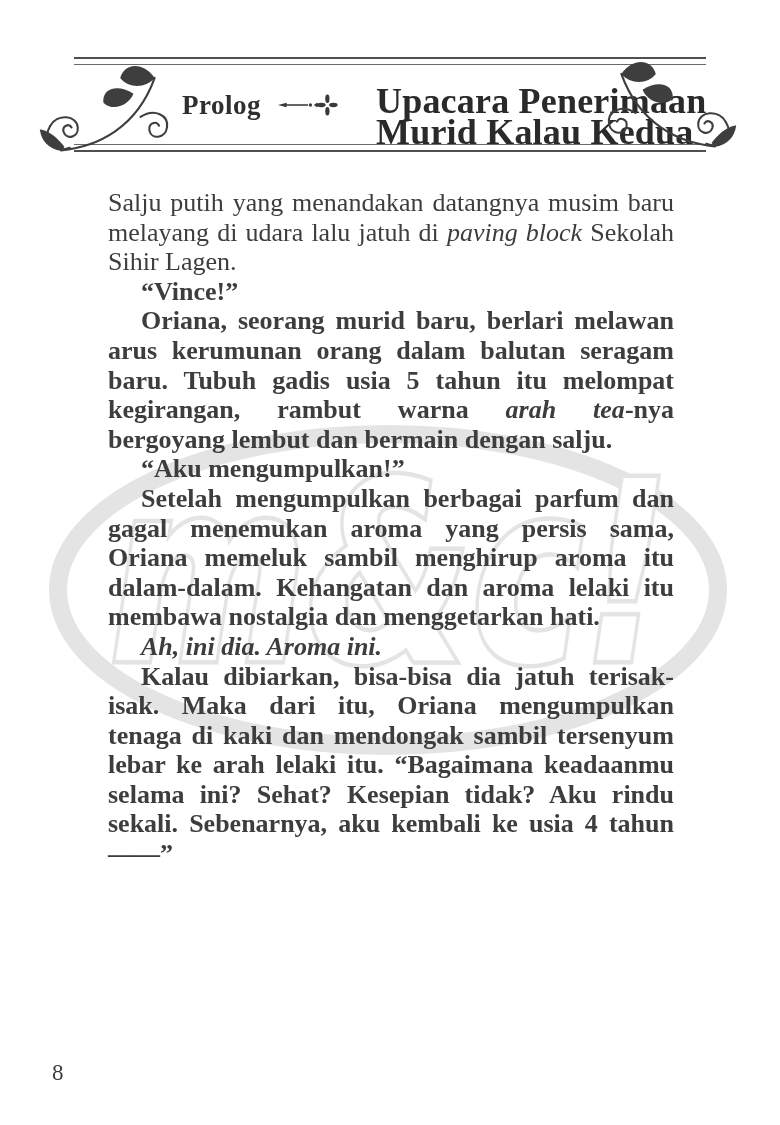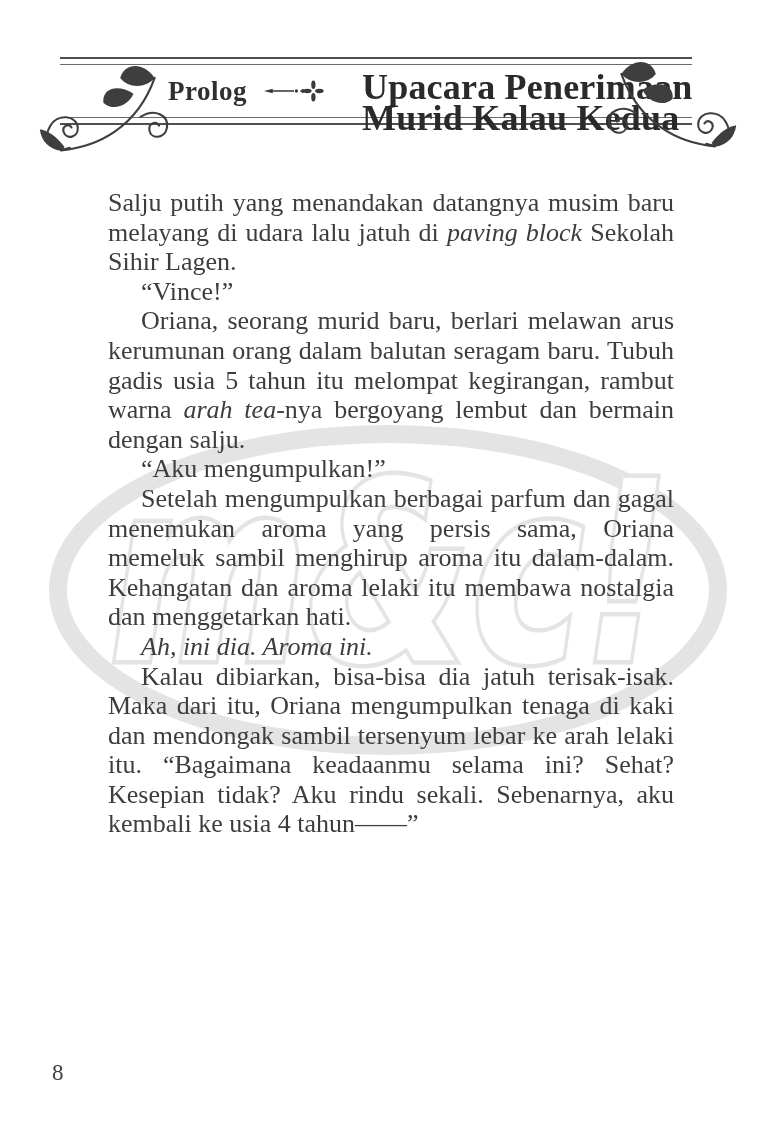--- a/index.html
+++ b/index.html
@@ -8,21 +8,21 @@
     width:780px;height:1125px;
     background:#ffffff;
     overflow:hidden;
     font-family:"Liberation Serif","DejaVu Serif",serif;
   }
 
   
   .watermark{position:absolute;left:38px;top:422px;z-index:0;}
 
   
-  .banner{position:absolute;left:60px;top:57px;width:632px;height:68px;z-index:2;}
+  .banner{position:absolute;left:74px;top:57px;width:632px;height:95px;z-index:2;}
   .rule{position:absolute;left:0;right:0;height:5px;}
   .rule-top{top:0;border-top:2px solid #4f4f4f;border-bottom:1px solid #6a6a6a;}
   .rule-bottom{bottom:0;border-top:1px solid #6a6a6a;border-bottom:2px solid #4f4f4f;}
   .chapter-label{
     position:absolute;left:108px;top:50%;transform:translateY(-50%);
     font-size:27px;font-weight:bold;color:#2f2f2f;letter-spacing:.5px;
   }
   .divider-ornament{position:absolute;left:203px;top:50%;transform:translateY(-50%);}
   .chapter-title{
     position:absolute;left:290px;top:50%;transform:translateY(-50%);
@@ -33,21 +33,21 @@
   .flourish-left{left:38px;top:56px;}
   .flourish-right{left:586px;top:52px;transform:scaleX(-1);}
 
   
   .body-text{
     position:absolute;left:108px;top:188px;width:566px;z-index:1;
     font-size:26px;line-height:29.6px;color:#3d3d3d;
     text-align:justify;
   }
   .para{margin:0;}
-  .para.indent{text-indent:33px;}
+  .para.indent{text-indent:33px;font-weight:bold;}
   .para i{font-style:italic;}
 
   
   .page-number{
     position:absolute;left:52px;top:1060px;z-index:1;
     font-size:23px;color:#3d3d3d;
   }
 </style>
 </head>
 <body>

